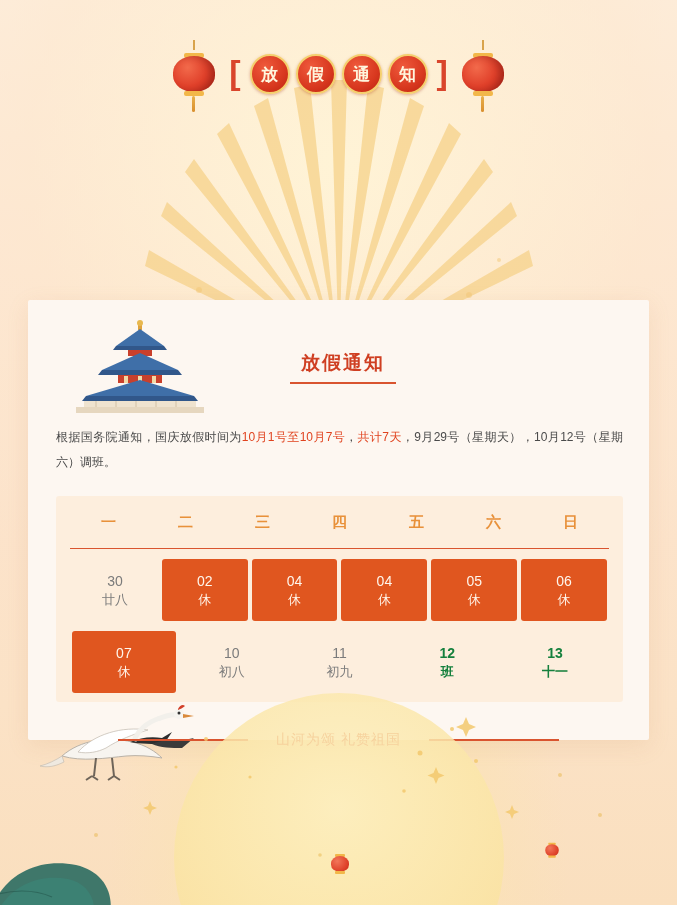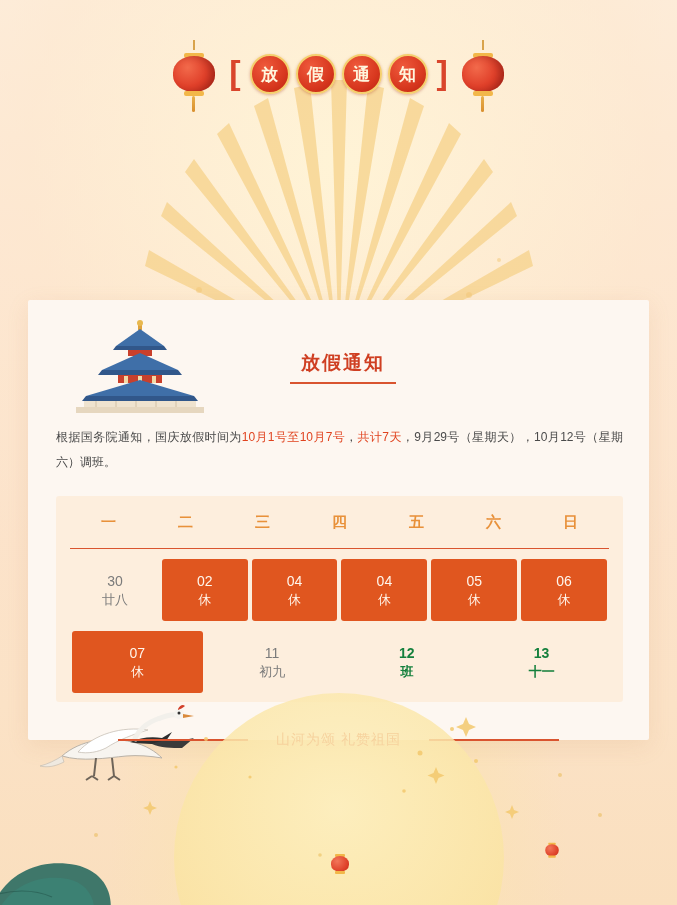--- a/index.html
+++ b/index.html
@@ -442,20 +442,24 @@
           <div class="sub">休</div>
         </div>
       </div>
 
       <div class="daysrow">
         <div class="cell holiday">
           <div class="num">07</div>
           <div class="sub">休</div>
         </div>
         <div class="cell plain">
+          <div class="num">10</div>
+          <div class="sub">初八</div>
+        </div>
+        <div class="cell plain">
           <div class="num">11</div>
           <div class="sub">初九</div>
         </div>
         <div class="cell bold">
           <div class="num">12</div>
           <div class="sub">班</div>
         </div>
         <div class="cell bold">
           <div class="num">13</div>
           <div class="sub">十一</div>

